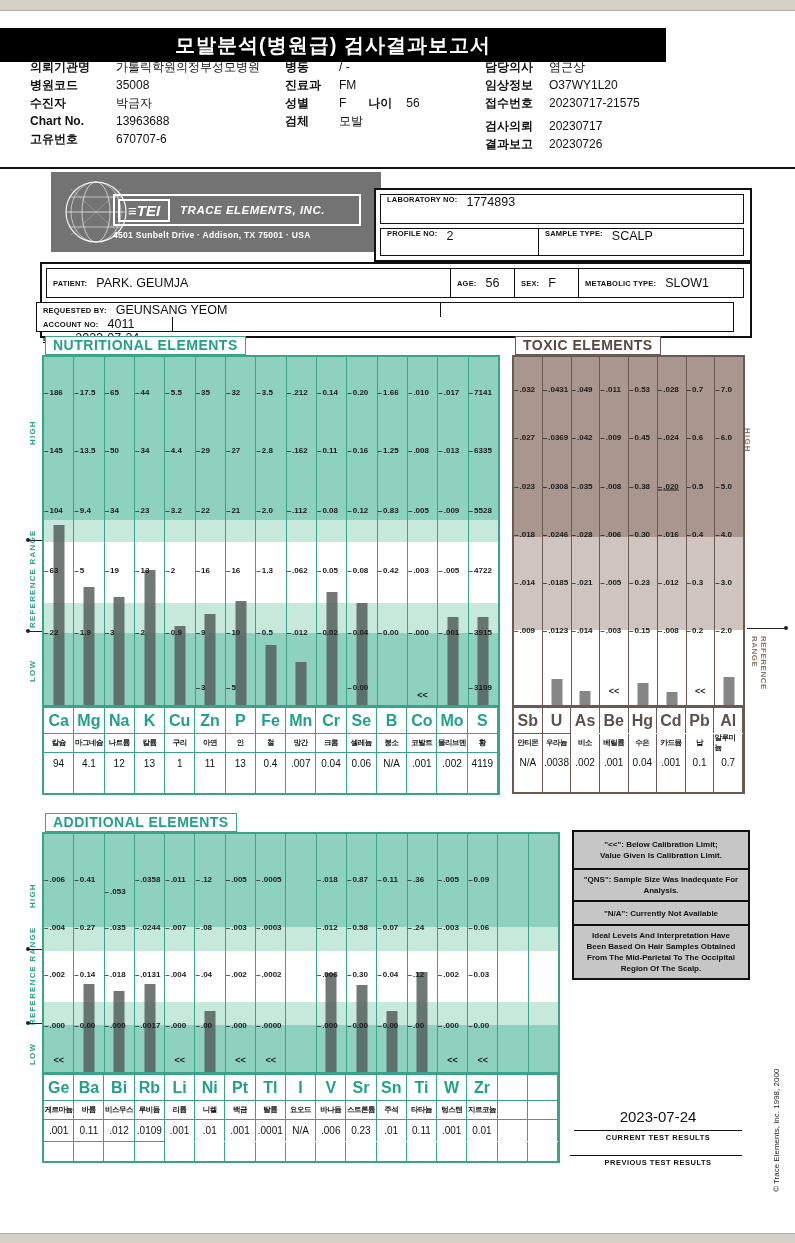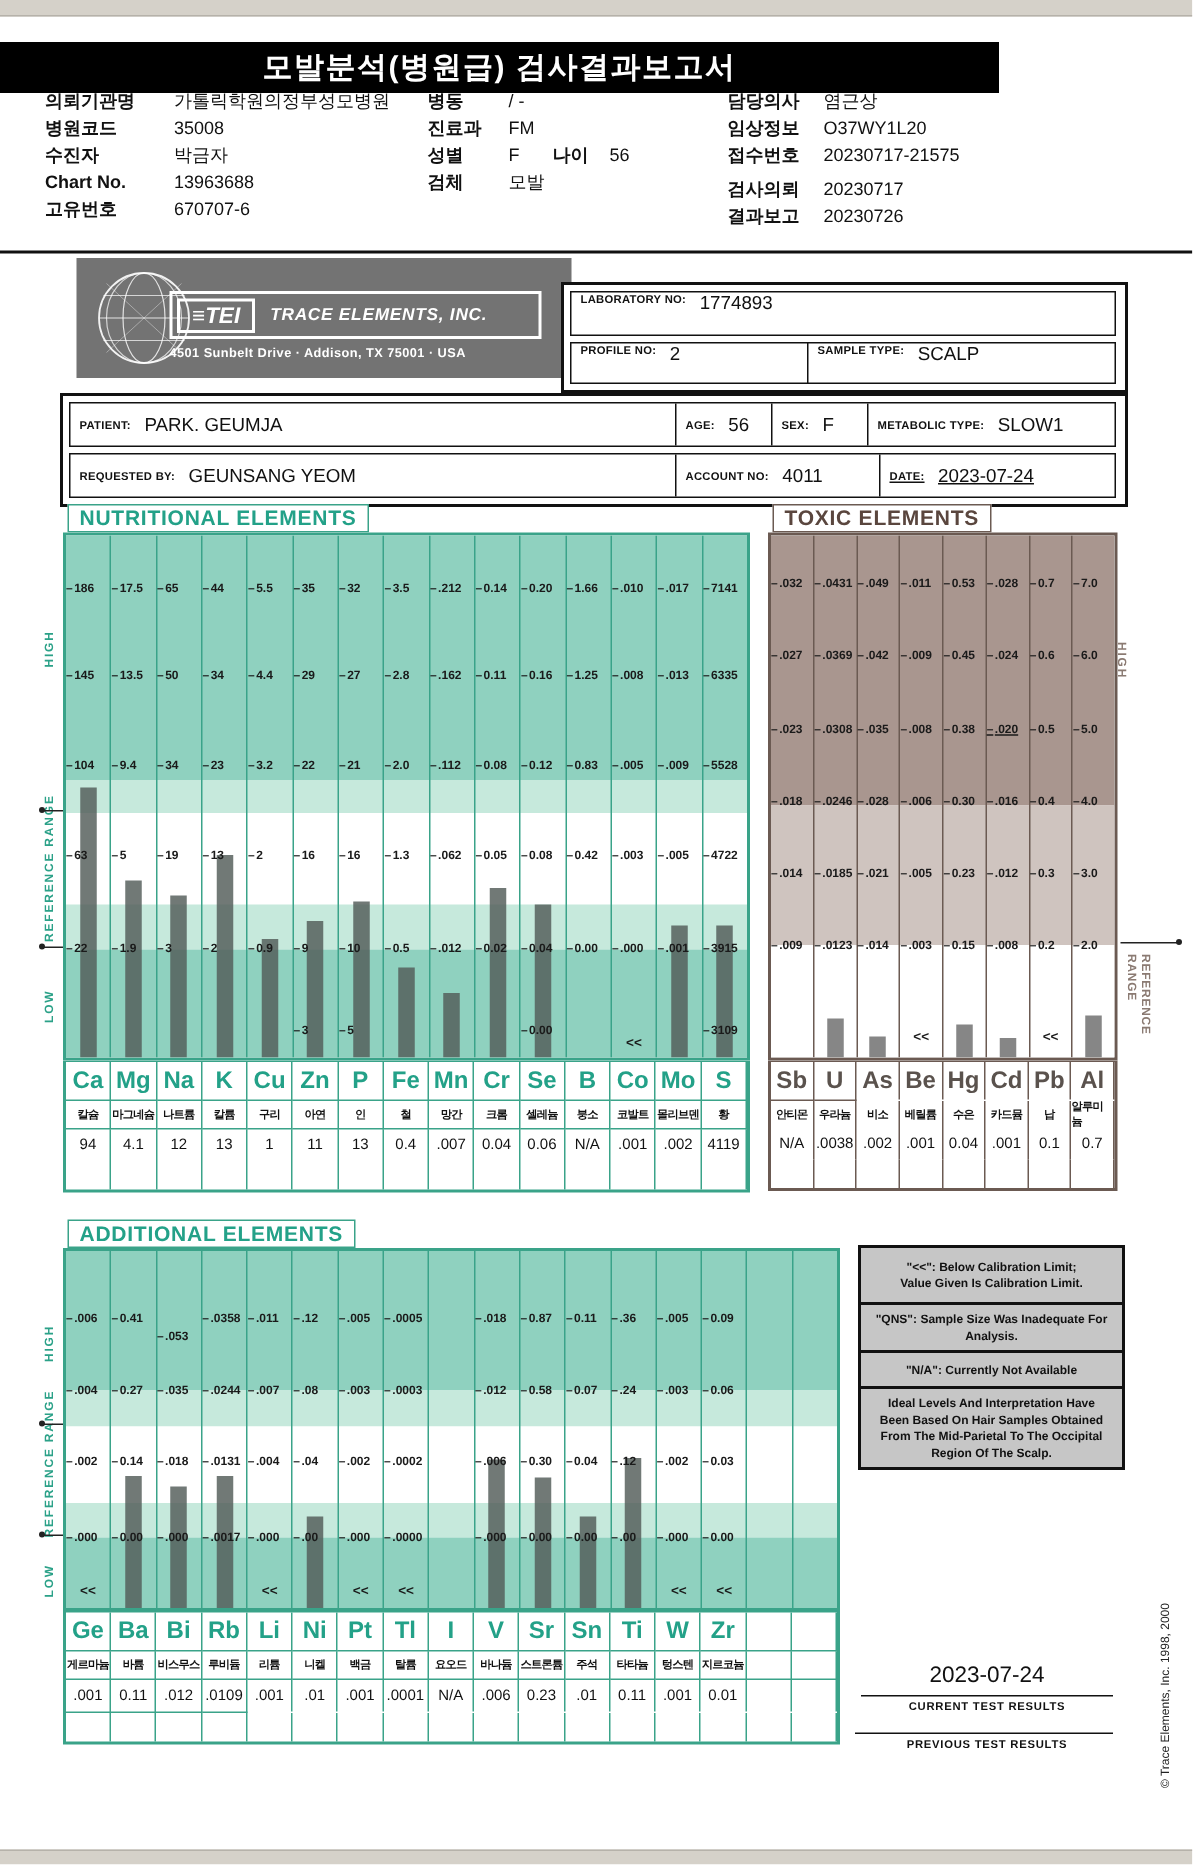--- a/index.html
+++ b/index.html
@@ -180,21 +180,21 @@
       </div>
       <div class="pcell" style="width: 64px;">
         <span class="f-label">SEX:</span>
         <span class="f-value">F</span>
       </div>
       <div class="pcell" style="flex: 1 1 0%;">
         <span class="f-label">METABOLIC TYPE:</span>
         <span class="f-value">SLOW1</span>
       </div>
     </div>
-  <div class="bbox bbox1 prow" id="pbox-row2" style="left:46px;top:302px;width:696px;height:28px;">
+  <div class="bbox bbox1 prow" id="pbox-row2" style="left:36px;top:302px;width:696px;height:28px;flex-direction:column;">
       <div class="pcell" style="width: 404px;">
         <span class="f-label">REQUESTED BY:</span>
         <span class="f-value">GEUNSANG YEOM</span>
       </div>
       <div class="pcell" style="width: 136px;">
         <span class="f-label">ACCOUNT NO:</span>
         <span class="f-value">4011</span>
       </div>
       <div class="pcell" style="flex: 1 1 0%; text-decoration: underline;">
         <span class="f-label">DATE:</span>

